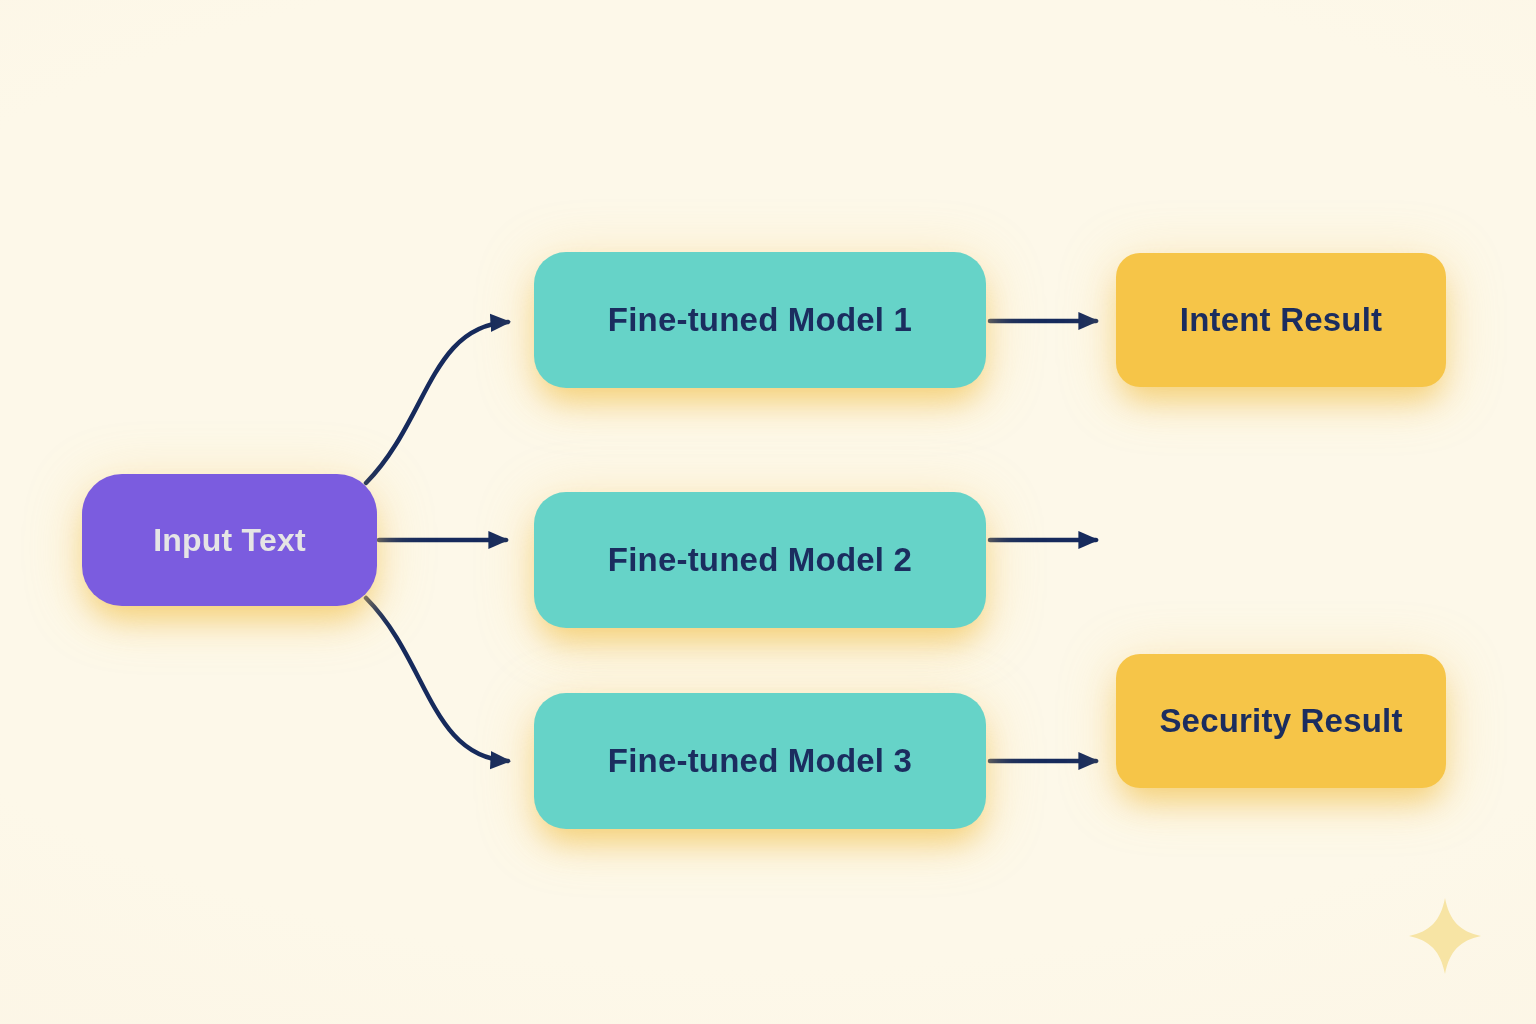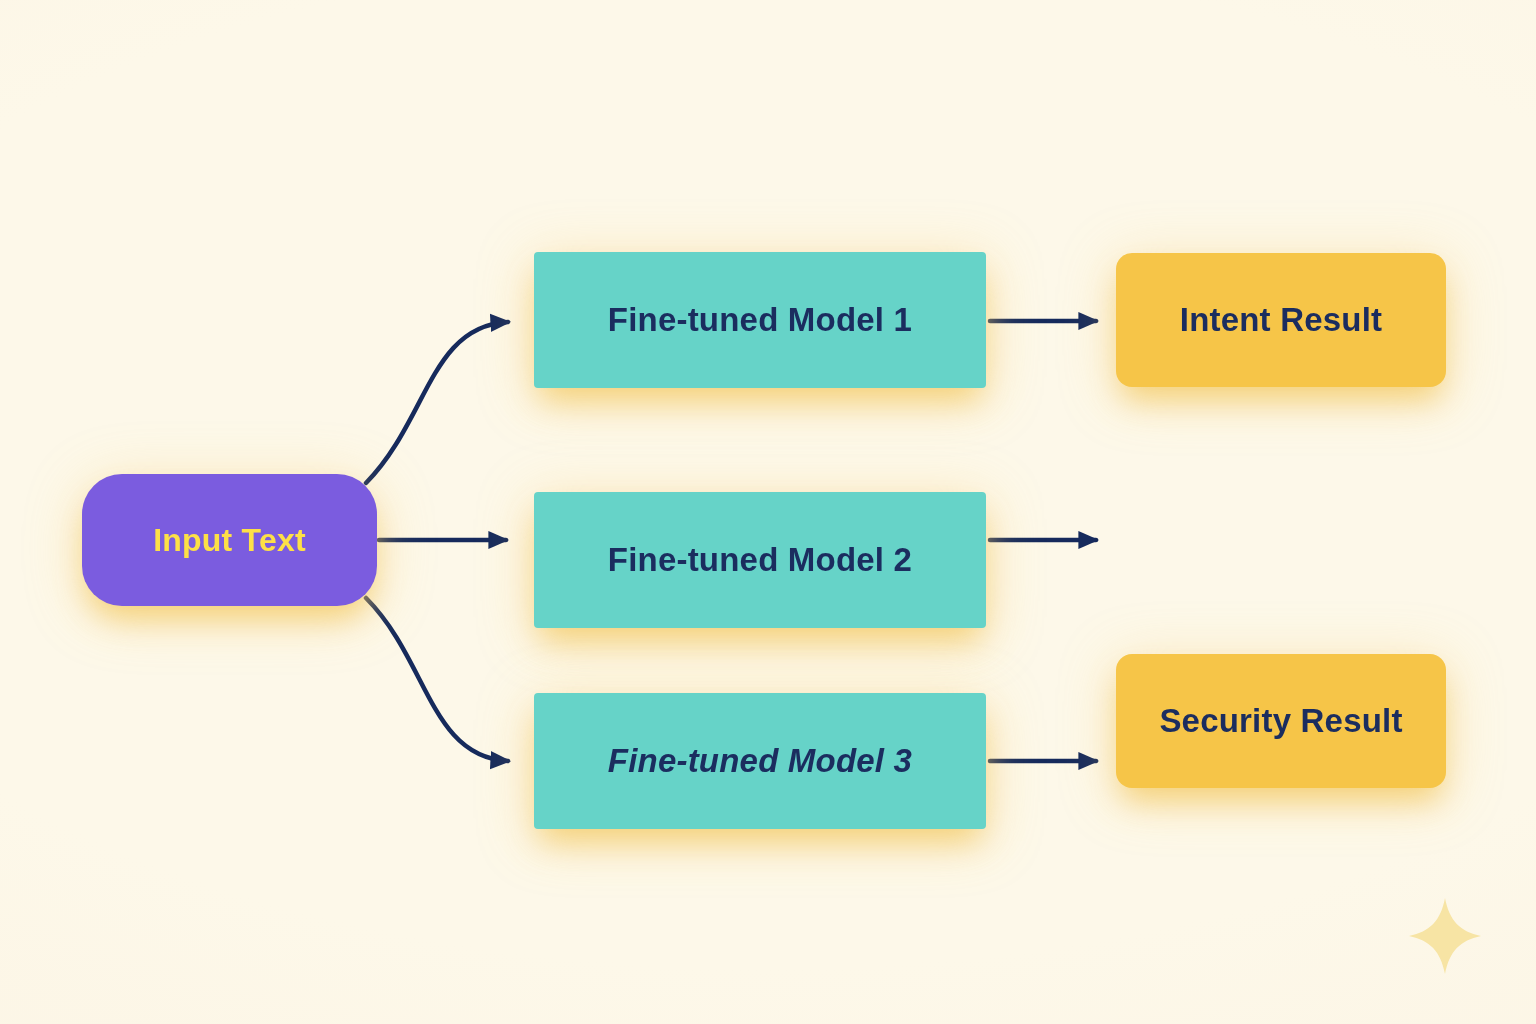--- a/index.html
+++ b/index.html
@@ -22,38 +22,38 @@
     justify-content: center;
     font-weight: 700;
     letter-spacing: 0.2px;
     box-shadow: 0 18px 30px -6px rgba(243, 200, 96, 0.75), 0 8px 55px rgba(243, 200, 96, 0.35);
   }
   .node-input {
     left: 82px; top: 474px;
     width: 295px; height: 132px;
     border-radius: 40px;
     background: var(--input-color, #7B5CDF);
-    color: #fde047;
+    color: #e5e5e5;
     font-size: 32px;
   }
   .node-model {
     left: 534px;
     width: 452px; height: 136px;
-    border-radius: 4px;
+    border-radius: 32px;
     background: var(--model-color, #66D3C8);
     color: var(--text-navy, #1B2D5F);
     font-size: 33px;
   }
   .node-model.row-0 { top: 252px; }
   .node-model.row-1 { top: 492px; }
-  .node-model.row-2 { top: 693px; font-style: italic; }
+  .node-model.row-2 { top: 693px; }
   .node-result {
     left: 1116px;
     width: 330px; height: 134px;
-    border-radius: 16px;
+    border-radius: 24px;
     background: var(--result-color, #F6C548);
     color: var(--text-navy, #1B2D5F);
     font-size: 33px;
   }
   .node-result.row-0 { top: 253px; }
   .node-result.row-1 { top: 474px; }
   .node-result.row-2 { top: 654px; }
   .edges-layer {
     position: absolute;
     left: 0; top: 0;

